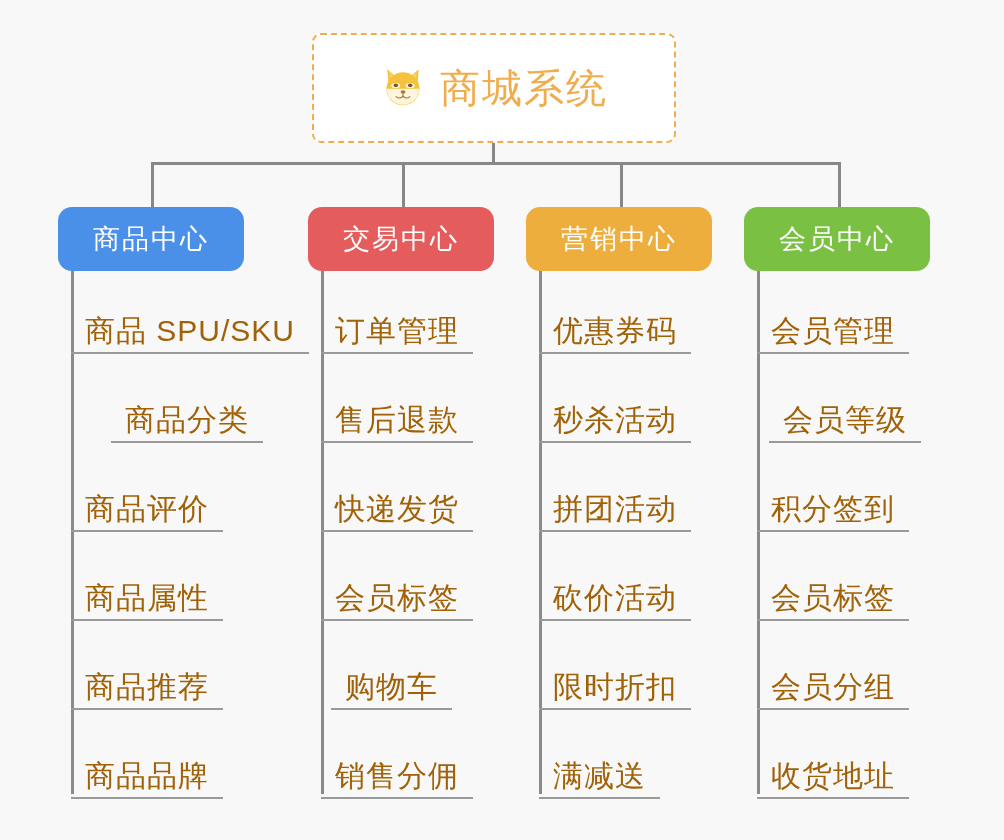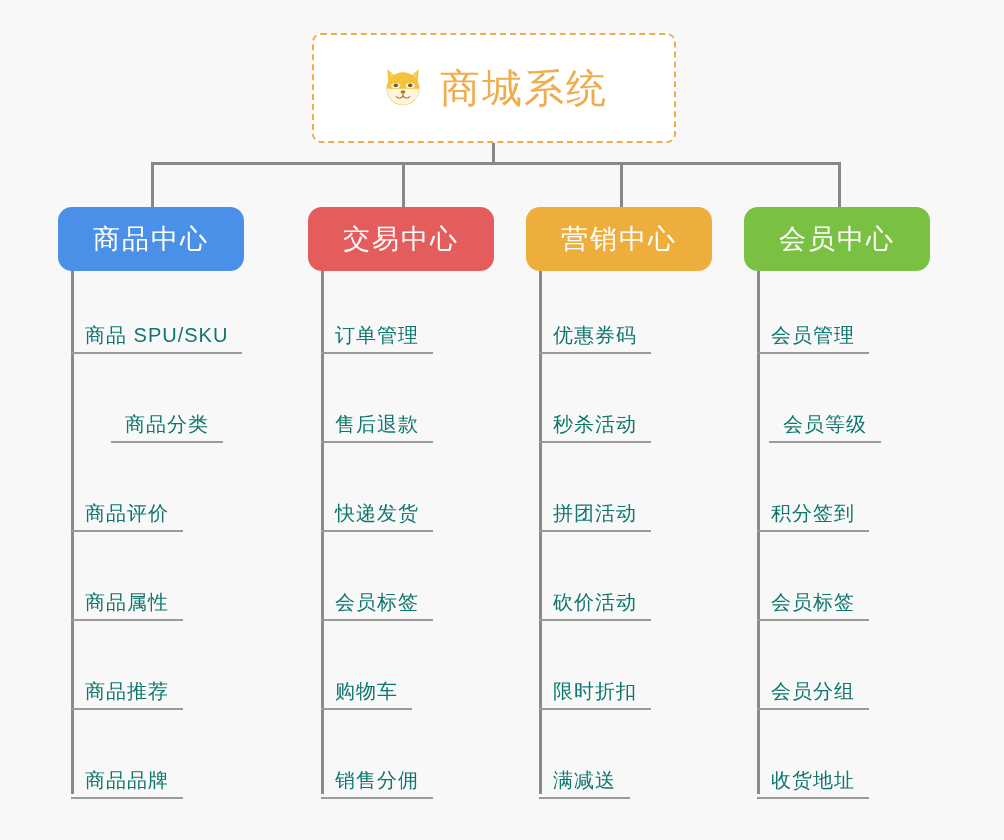--- a/index.html
+++ b/index.html
@@ -92,22 +92,22 @@
 
   
   .leaf {
     position: absolute;
     height: 56px;
     display: flex;
     align-items: flex-end;
     box-sizing: border-box;
   }
   .leaf-label {
-    font-size: 20px;
-    color: #0f766e;
+    font-size: 30px;
+    color: #a16207;
     line-height: 1.05;
     white-space: nowrap;
     padding: 0 14px 6px 14px;
     border-bottom: 2px solid #9a9a9a;
     letter-spacing: 1px;
   }
 </style>
 </head>
 <body>
 
@@ -177,21 +177,21 @@
     </div>
     <div class="leaf" style="left:13px; top:180px;">
       <span class="leaf-label">售后退款</span>
     </div>
     <div class="leaf" style="left:13px; top:269px;">
       <span class="leaf-label">快递发货</span>
     </div>
     <div class="leaf" style="left:13px; top:358px;">
       <span class="leaf-label">会员标签</span>
     </div>
-    <div class="leaf" style="left:13px; top:447px;">
+    <div class="leaf" style="left:23px; top:447px;">
       <span class="leaf-label">购物车</span>
     </div>
     <div class="leaf" style="left:13px; top:536px;">
       <span class="leaf-label">销售分佣</span>
     </div>
   </div>
 
   <div class="branch" style="left:526px;">
     <div class="branch-header" style="width:186px; background:#edae3d;">
       <span class="branch-title">营销中心</span>

